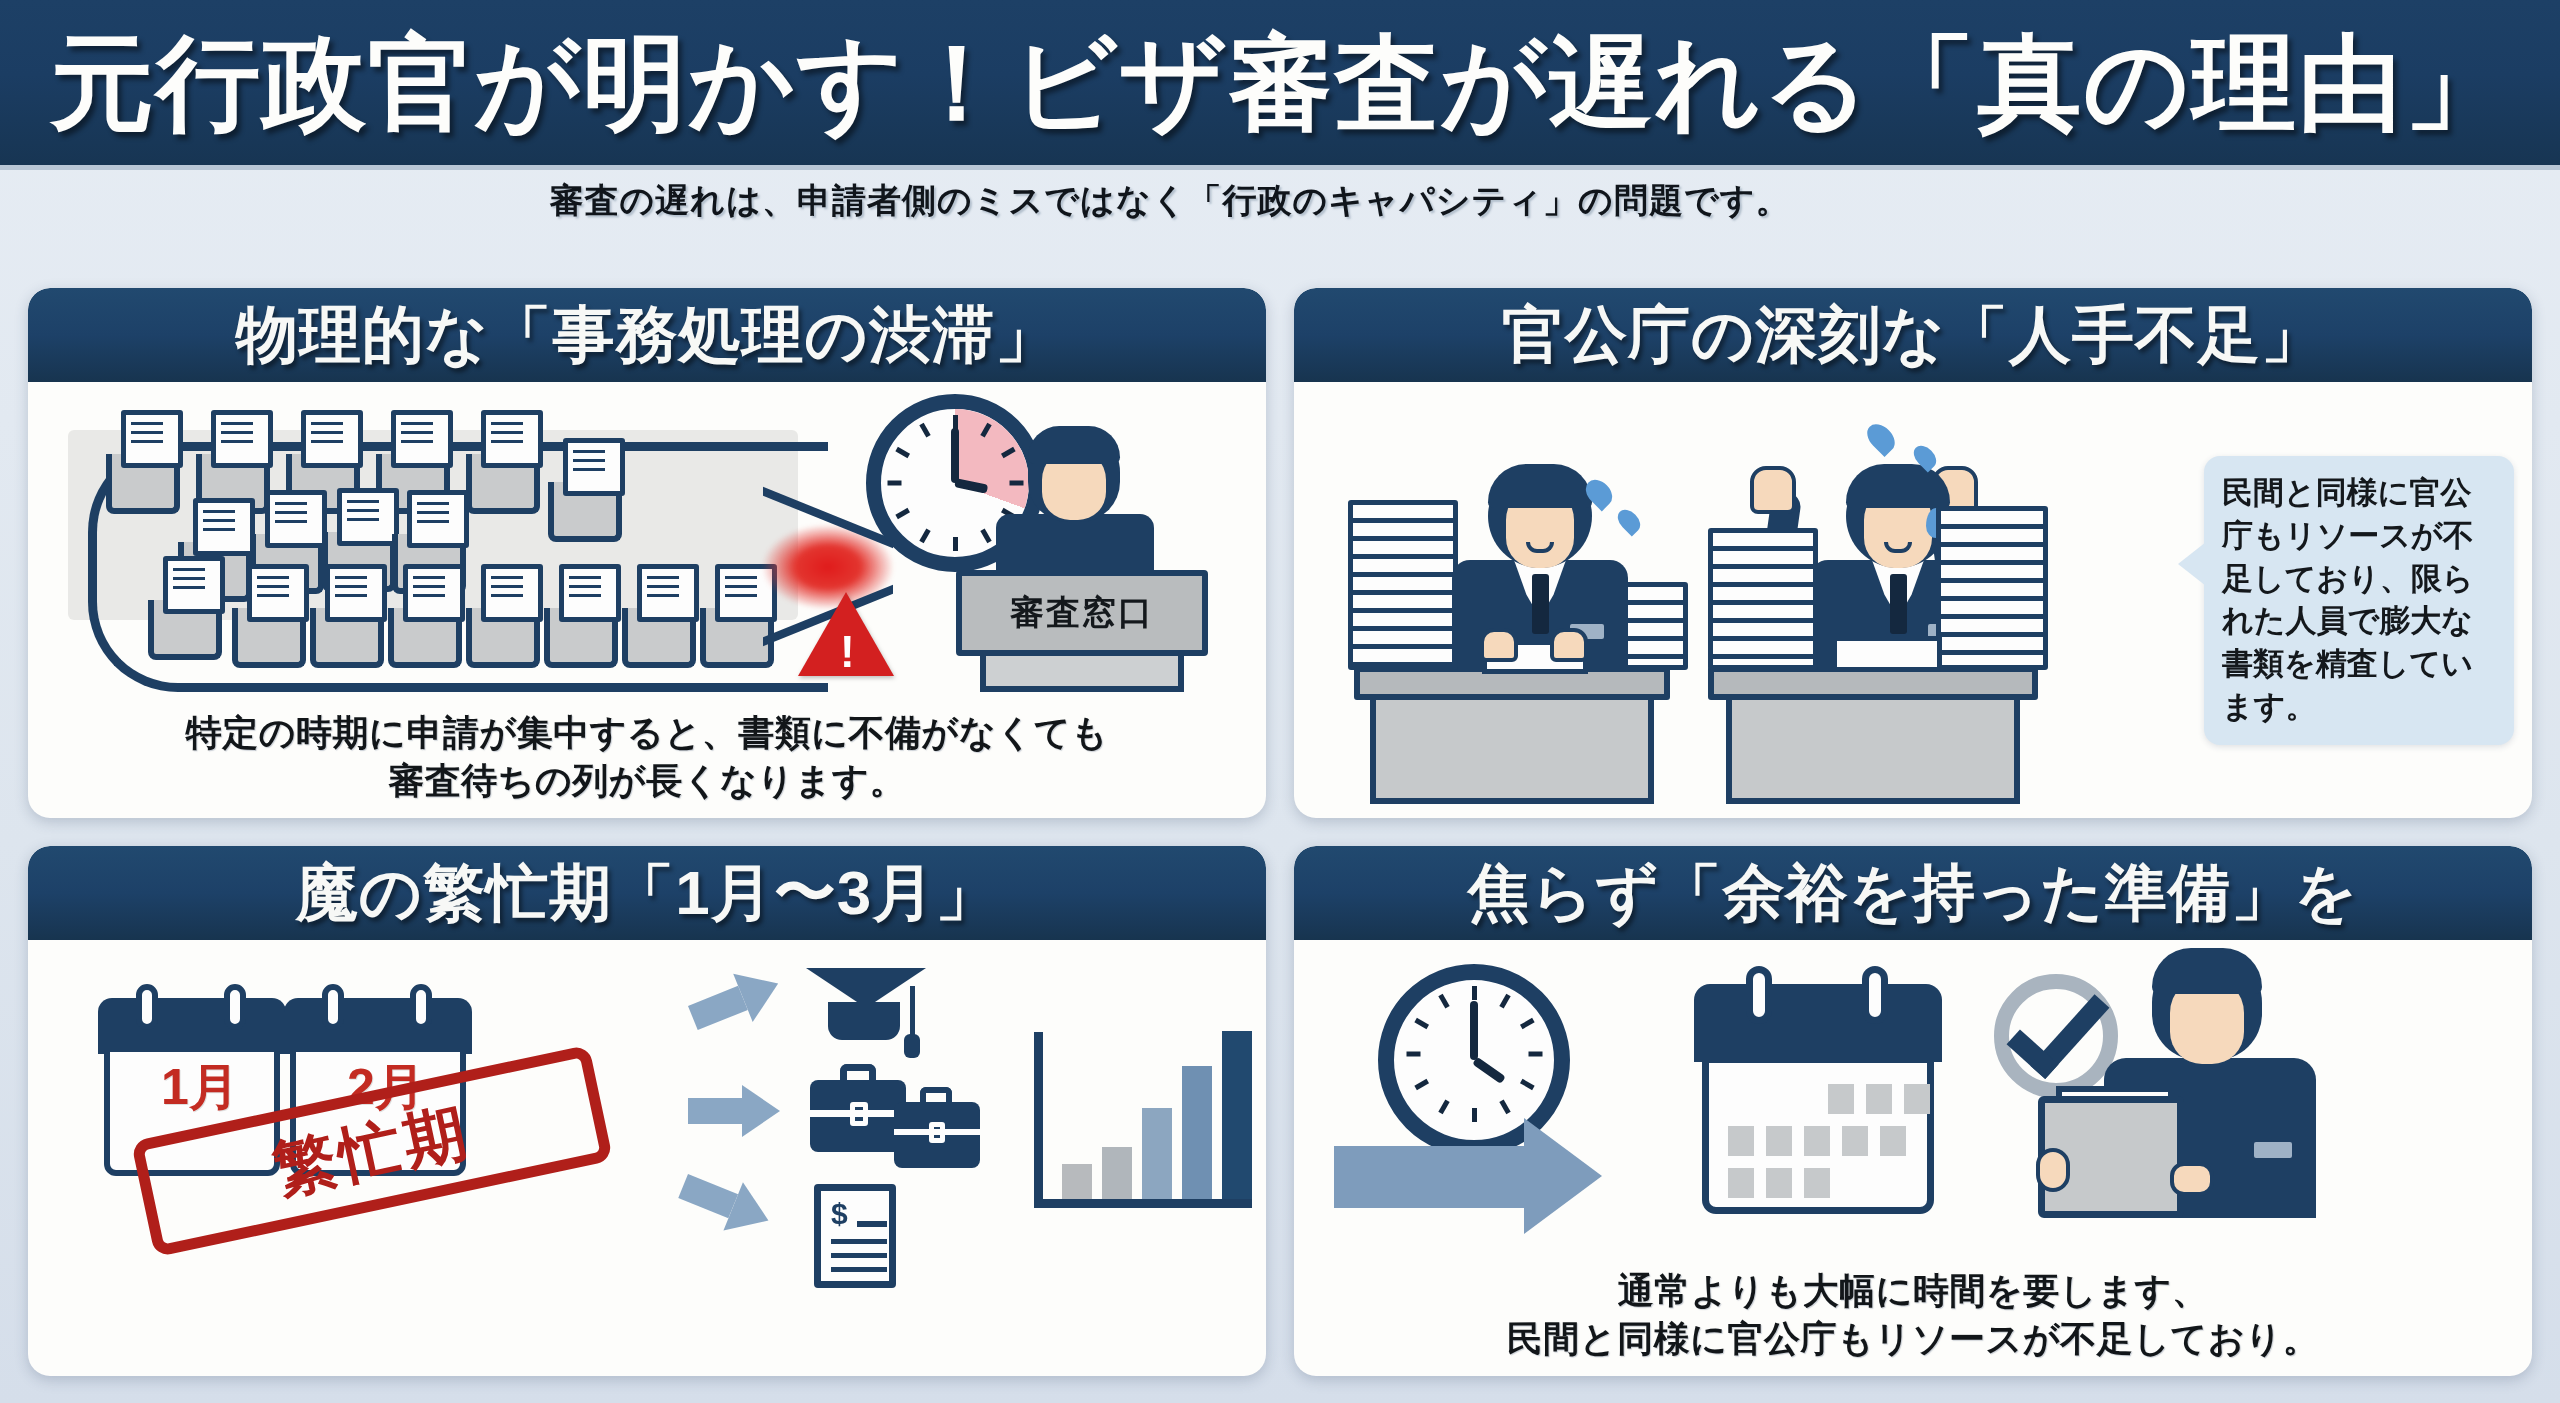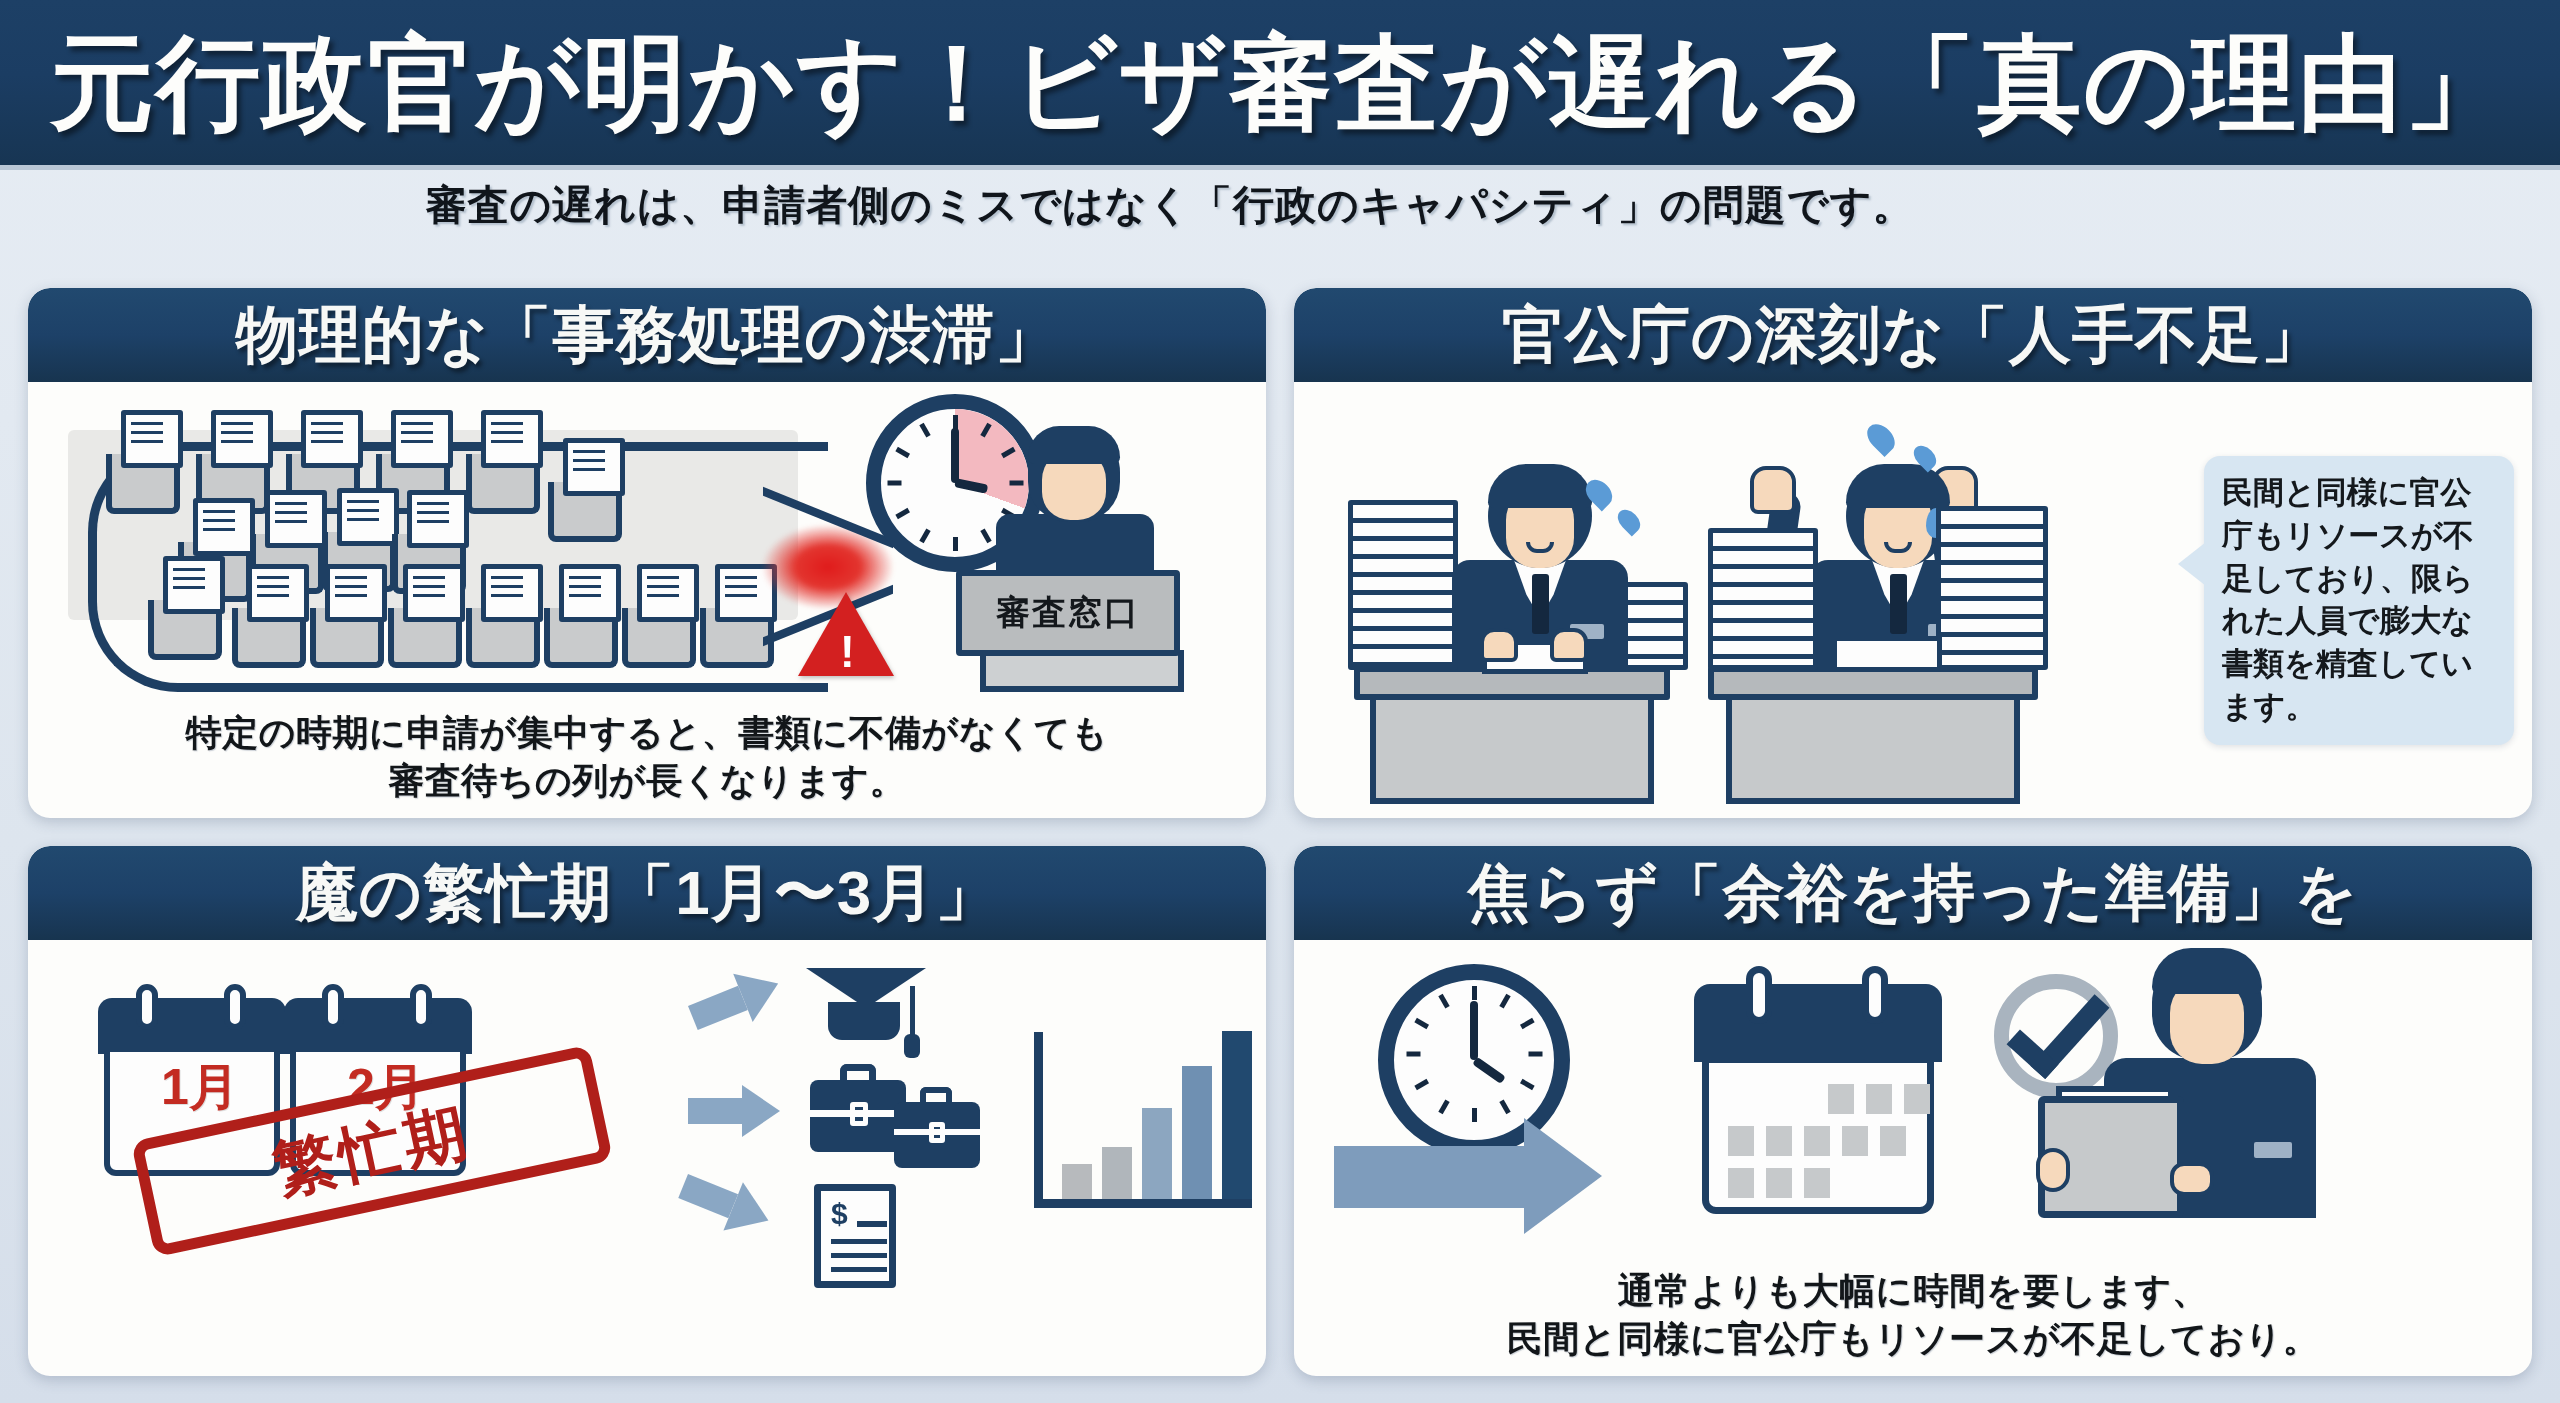--- a/index.html
+++ b/index.html
@@ -28,21 +28,21 @@
     font-weight: bold;
     letter-spacing: 2px;
     line-height: 1;
     text-shadow: 4px 5px 5px rgba(0,0,0,.45);
     white-space: nowrap;
   }
   .subtitle {
     position: absolute; left: 0; top: 178px; width: 2340px;
     text-align: center;
     color: #10151b;
-    font-size: 41px;
+    font-size: 34px;
     font-weight: bold;
     letter-spacing: 1px;
     text-shadow: 2px 2px 2px rgba(120,140,160,.45);
     white-space: nowrap;
   }
 
   
   .grid {
     position: absolute; left: 28px; top: 288px;
     width: 2504px; height: 1100px;
@@ -142,21 +142,21 @@
   }
   .hand-h, .hand-m { position:absolute; background:#14283f; border-radius:4px; transform-origin: 50% 100%; }
   .hand-h { left:50%; top:28%; width:9px; height:22%;  margin-left:-4px; transform: rotate(102deg); }
   .hand-m { left:50%; top:13%; width:8px; height:37%;  margin-left:-4px; transform: rotate(0deg); }
   .tick { position:absolute; left:50%; top:6px; width:5px; height:14px; background:#14283f; margin-left:-2px; transform-origin:50% 68px; }
   .officer-head { position:absolute; left:1000px; top:44px; width:92px; height:96px; background:#1e3f63; border-radius:46px 46px 40px 40px; }
   .officer-face { position:absolute; left:1014px; top:66px; width:64px; height:72px; background:#f6d9bc; border-radius:32px 32px 28px 28px; }
   .officer-hair { position:absolute; left:1000px; top:44px; width:92px; height:38px; background:#1e3f63; border-radius:46px 46px 10px 10px; }
   .officer-body { position:absolute; left:968px; top:132px; width:158px; height:70px; background:#1e3f63; border-radius:14px 14px 0 0; }
   .desk {
-    position:absolute; left:928px; top:188px; width:224px; height:86px;
+    position:absolute; left:928px; top:188px; width:252px; height:86px;
     background:#b9bcbe; border:6px solid #1e3f63; border-radius:4px;
     display:flex; align-items:center; justify-content:center;
   }
   .desk span { font-size:34px; font-weight:bold; color:#14181c; letter-spacing:2px; }
   .desk-base { position:absolute; left:952px; top:268px; width:204px; height:42px; background:#cdd0d2; border:6px solid #1e3f63; border-top:none; }
 
   
   .clerk { position:absolute; }
   .c-head { position:absolute; width:104px; height:104px; background:#1e3f63; border-radius:52px; }
   .c-face { position:absolute; left:18px; top:22px; width:68px; height:82px; background:#f6d9bc; border-radius:34px 34px 30px 30px; }

